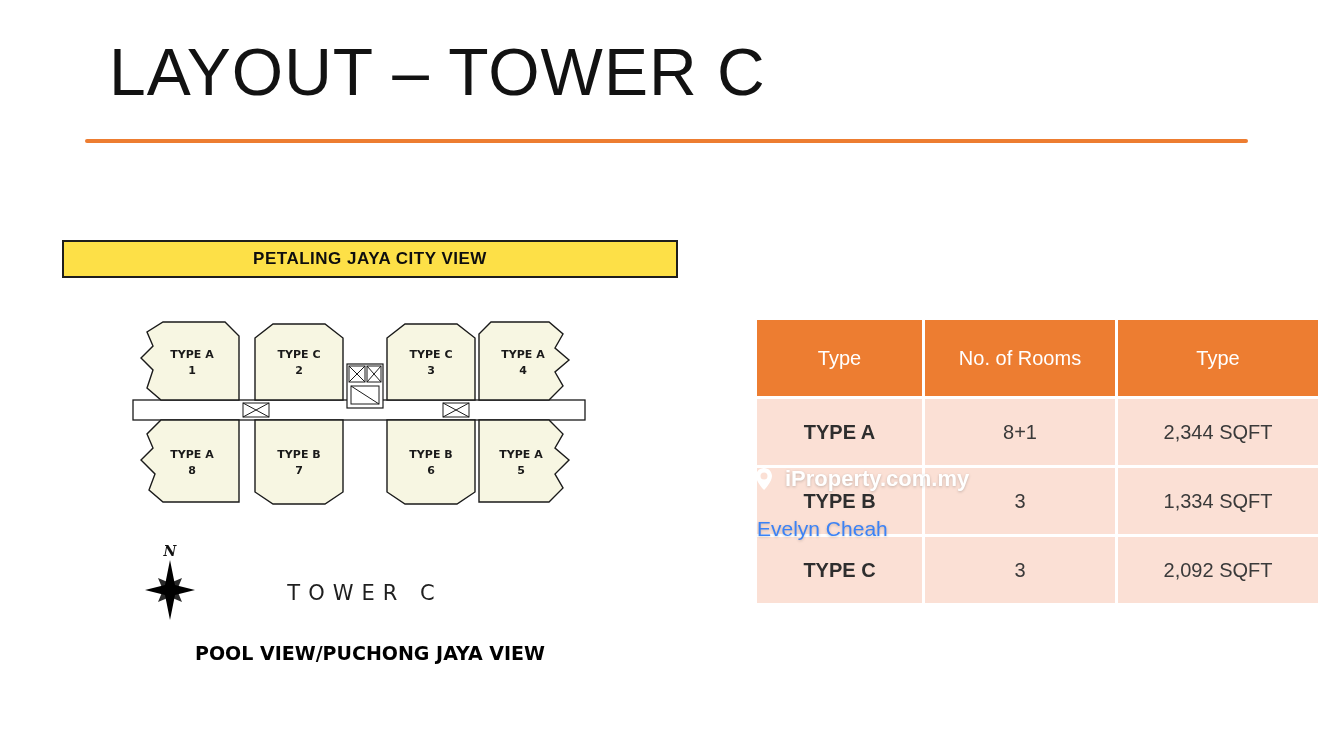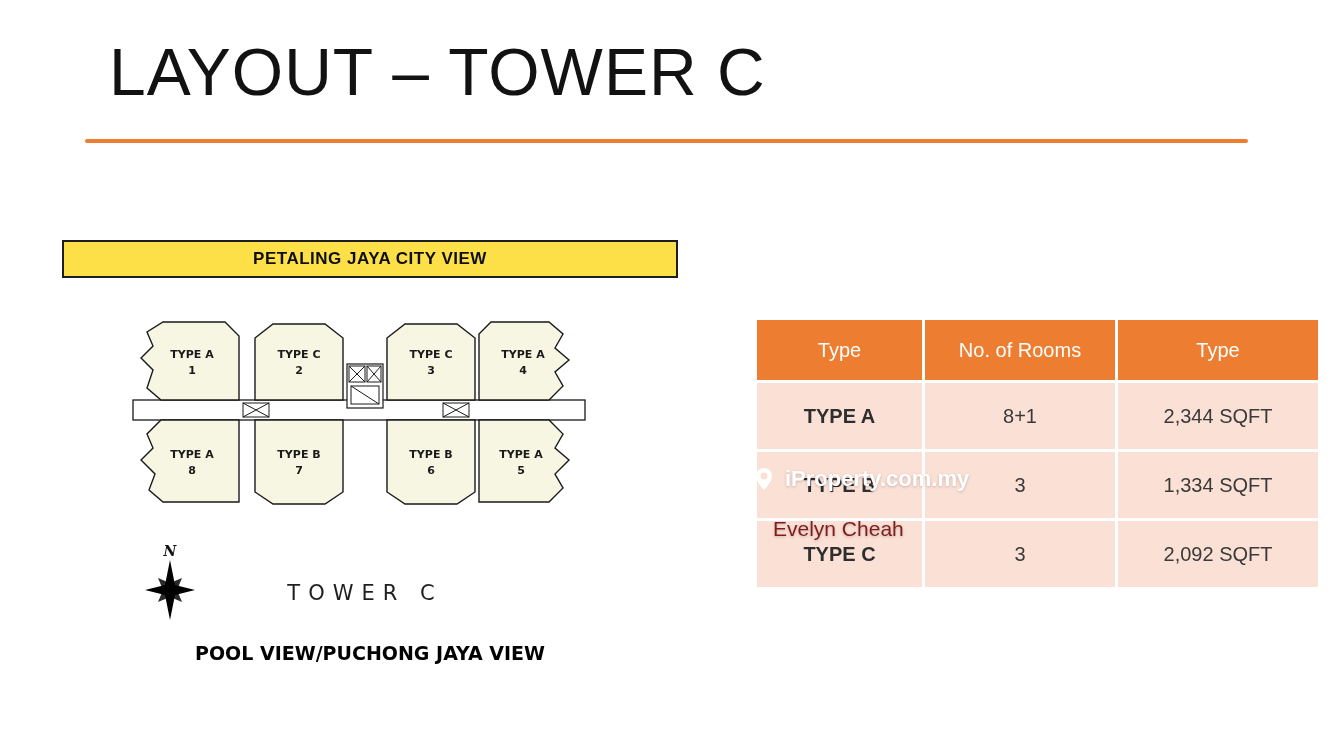--- a/index.html
+++ b/index.html
@@ -50,38 +50,38 @@
   .bottom-view-label { font:700 19px "DejaVu Sans", sans-serif; fill:#000; text-anchor:middle; }
 
   
   .spec-table {
     position:absolute; left:754px; top:317px; width:558px;
     border-collapse:separate; border-spacing:3px;
     table-layout:fixed;
   }
   .spec-table th {
     background:var(--accent,#ED7D31); color:#ffffff;
-    font-weight:400; font-size:20px; height:60px; text-align:center;margin-top:34px;
+    font-weight:400; font-size:20px; height:76px; text-align:center;margin-top:34px;
   }
   .spec-table td {
     background:var(--row-bg,#FBE0D5); color:#3a3a3a;
     font-size:20px; height:66px; text-align:center;
   }
   .spec-table td:first-child { font-weight:700; color:#2e2e2e; }
 
   
   .wm-brand {
     position:absolute; left:756px; top:466px;
     display:flex; align-items:center; gap:13px;
     color:#ffffff; font-size:22px; font-weight:700;
     text-shadow:0 1px 3px rgba(0,0,0,.22);
   }
   .wm-agent {
-    position:absolute; left:773px; top:517px;
-    color:#7f1d1d; font-size:21px; font-weight:400;
+    position:absolute; left:757px; top:517px;
+    color:#3b82f6; font-size:21px; font-weight:400;
     text-shadow:0 1px 3px rgba(0,0,0,.22);
   }
 </style>
 </head>
 <body>
 
 <div class="slide">
 
   <h1 class="title">LAYOUT – TOWER C</h1>
   <div class="divider"></div>

